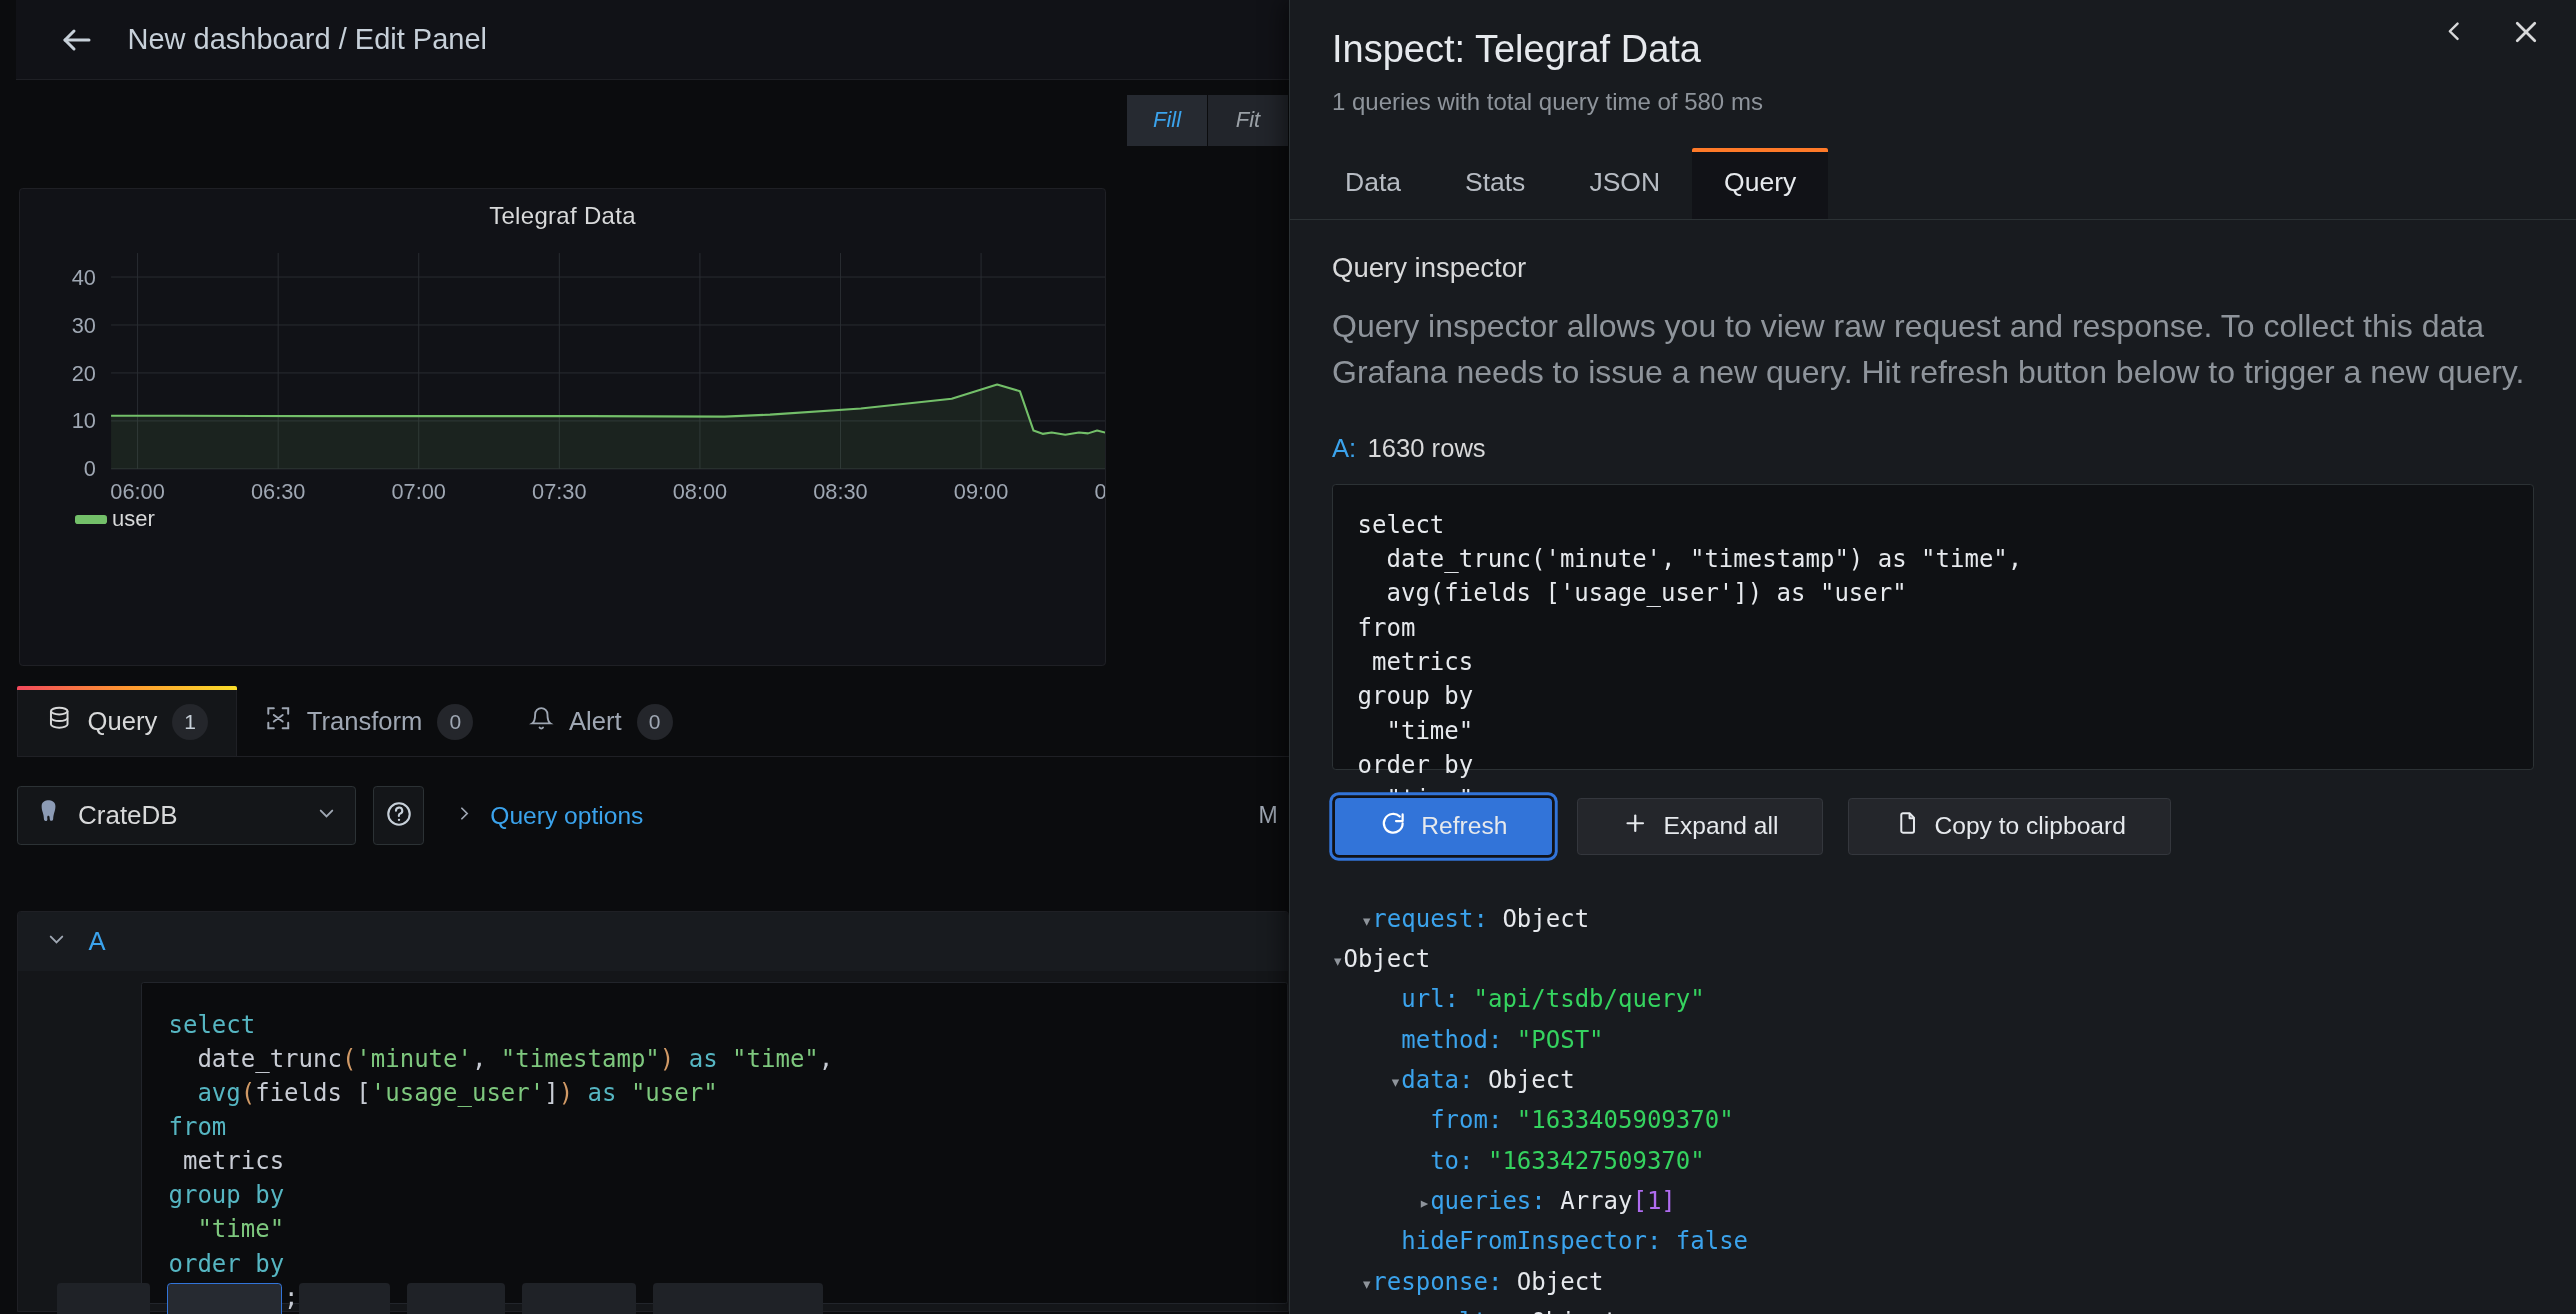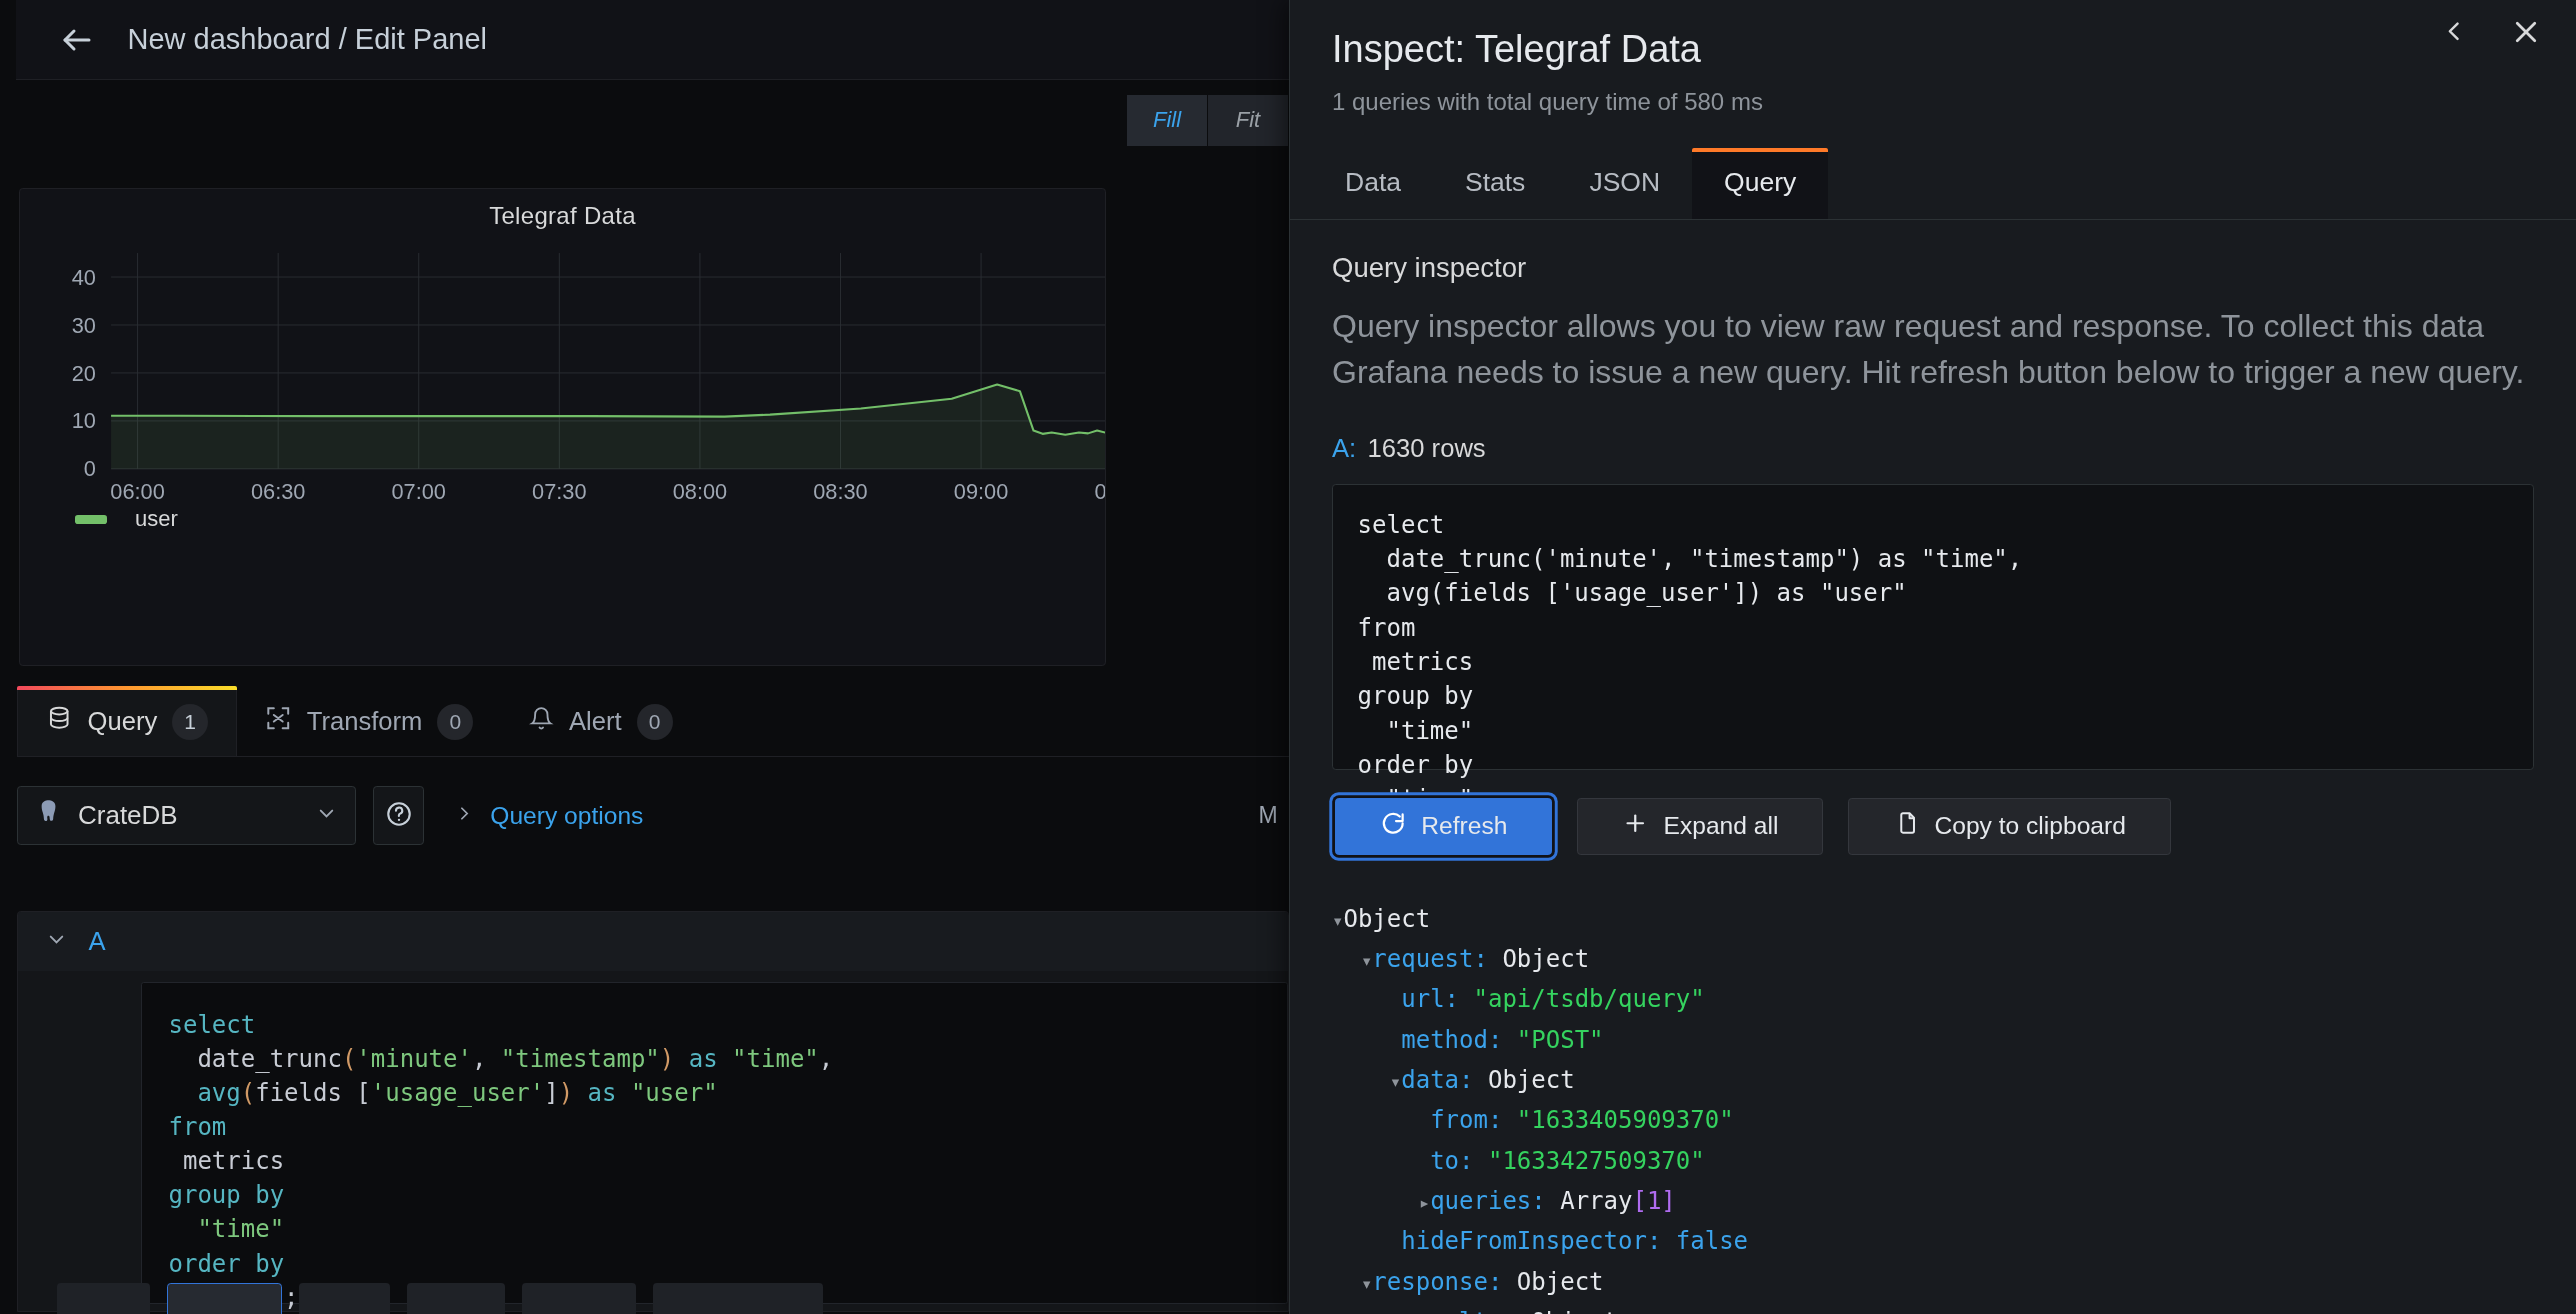--- a/index.html
+++ b/index.html
@@ -58,21 +58,21 @@
     background: #111217; border: 0.9px solid #1f2025; border-radius: 3.8px;
     overflow: hidden;
   }
   .panel-title {
     text-align: center; font-size: 24px; color: #d8d9da;
     padding-top: 13.3px; letter-spacing: 0.3px;
   }
   .chart-wrap { position: relative; width: 1250px; height: 398px; }
   .legend-row {
     position: absolute; left: 0; top: 0;
-    display: flex; align-items: center; gap: 28px;
+    display: flex; align-items: center; gap: 5px;
     padding-left: 55px; font-size: 22px; color: #d8d9da;
   }
   .legend-swatch {
     width: 32px; height: 8.5px; border-radius: 2.8px; background: #73bf69;
     display: inline-block;
   }
 
   .edit-tabs {
     position: absolute; left: 17px; top: 687px;
     width: 1272px; height: 70px;
@@ -471,22 +471,22 @@
             <svg width="26.5" height="26.5" viewBox="0 0 24 24" fill="none" stroke="#e6e9ed" stroke-width="1.8" stroke-linejoin="round">
               <path d="M9 3h6l4 4v12a1.5 1.5 0 0 1-1.5 1.5H9A1.5 1.5 0 0 1 7.5 19V4.5A1.5 1.5 0 0 1 9 3z"></path>
               <polyline points="15,3 15,7.5 19,7.5"></polyline>
             </svg>
           </span>
           <span>Copy to clipboard</span>
         </div>
       </div>
 
       <div class="json-tree" id="json-tree">
+          <div class="jrow">  <span class="jarrow">▾</span><span class="jkey">request</span><span class="jkey">:</span> <span class="jtype">Object</span></div>
           <div class="jrow"><span class="jarrow">▾</span><span class="jtype">Object</span></div>
-          <div class="jrow">  <span class="jarrow">▾</span><span class="jkey">request</span><span class="jkey">:</span> <span class="jtype">Object</span></div>
           <div class="jrow">    <span class="jarrow"> </span><span class="jkey">url</span><span class="jkey">:</span> <span class="jstr">"api/tsdb/query"</span></div>
           <div class="jrow">    <span class="jarrow"> </span><span class="jkey">method</span><span class="jkey">:</span> <span class="jstr">"POST"</span></div>
           <div class="jrow">    <span class="jarrow">▾</span><span class="jkey">data</span><span class="jkey">:</span> <span class="jtype">Object</span></div>
           <div class="jrow">      <span class="jarrow"> </span><span class="jkey">from</span><span class="jkey">:</span> <span class="jstr">"1633405909370"</span></div>
           <div class="jrow">      <span class="jarrow"> </span><span class="jkey">to</span><span class="jkey">:</span> <span class="jstr">"1633427509370"</span></div>
           <div class="jrow">      <span class="jarrow">▸</span><span class="jkey">queries</span><span class="jkey">:</span> <span class="jtype">Array</span><span class="jnum">[1]</span></div>
           <div class="jrow">    <span class="jarrow"> </span><span class="jkey">hideFromInspector</span><span class="jkey">:</span> <span class="jbool">false</span></div>
           <div class="jrow">  <span class="jarrow">▾</span><span class="jkey">response</span><span class="jkey">:</span> <span class="jtype">Object</span></div>
           <div class="jrow">    <span class="jarrow">▾</span><span class="jkey">results</span><span class="jkey">:</span> <span class="jtype">Object</span></div>
           <div class="jrow">       </div>

